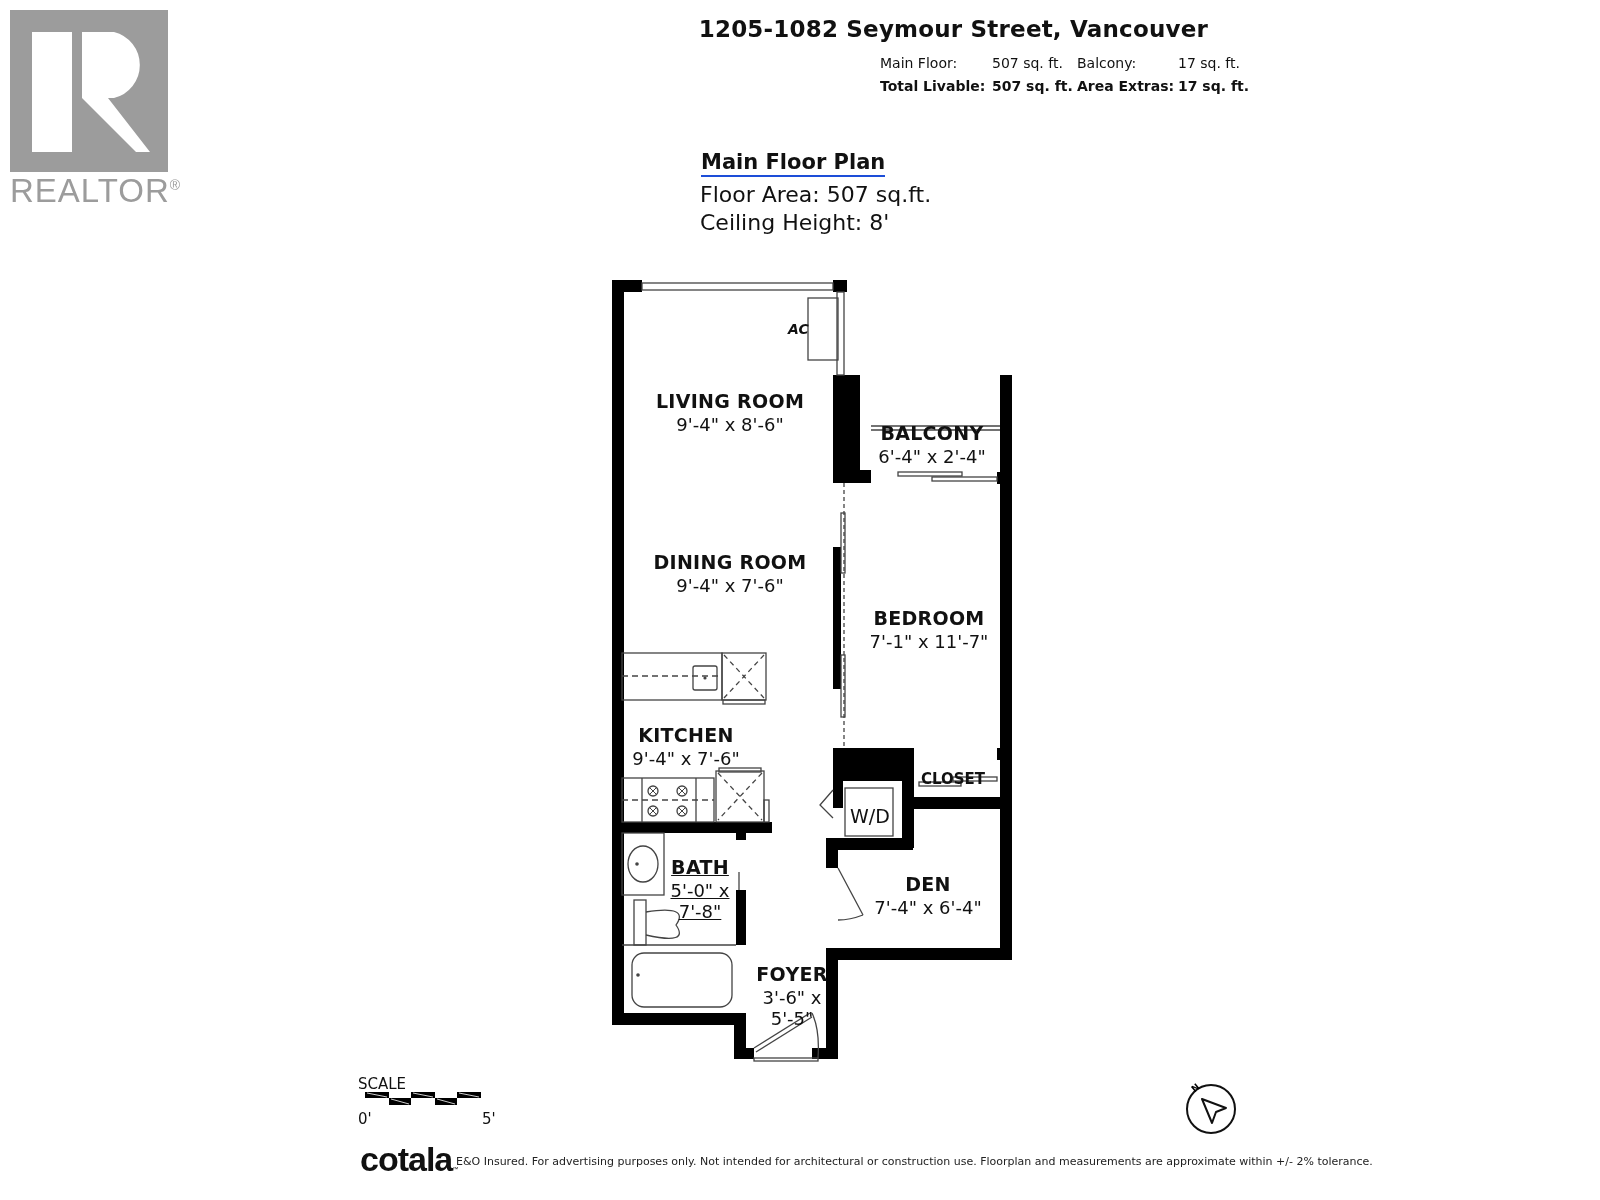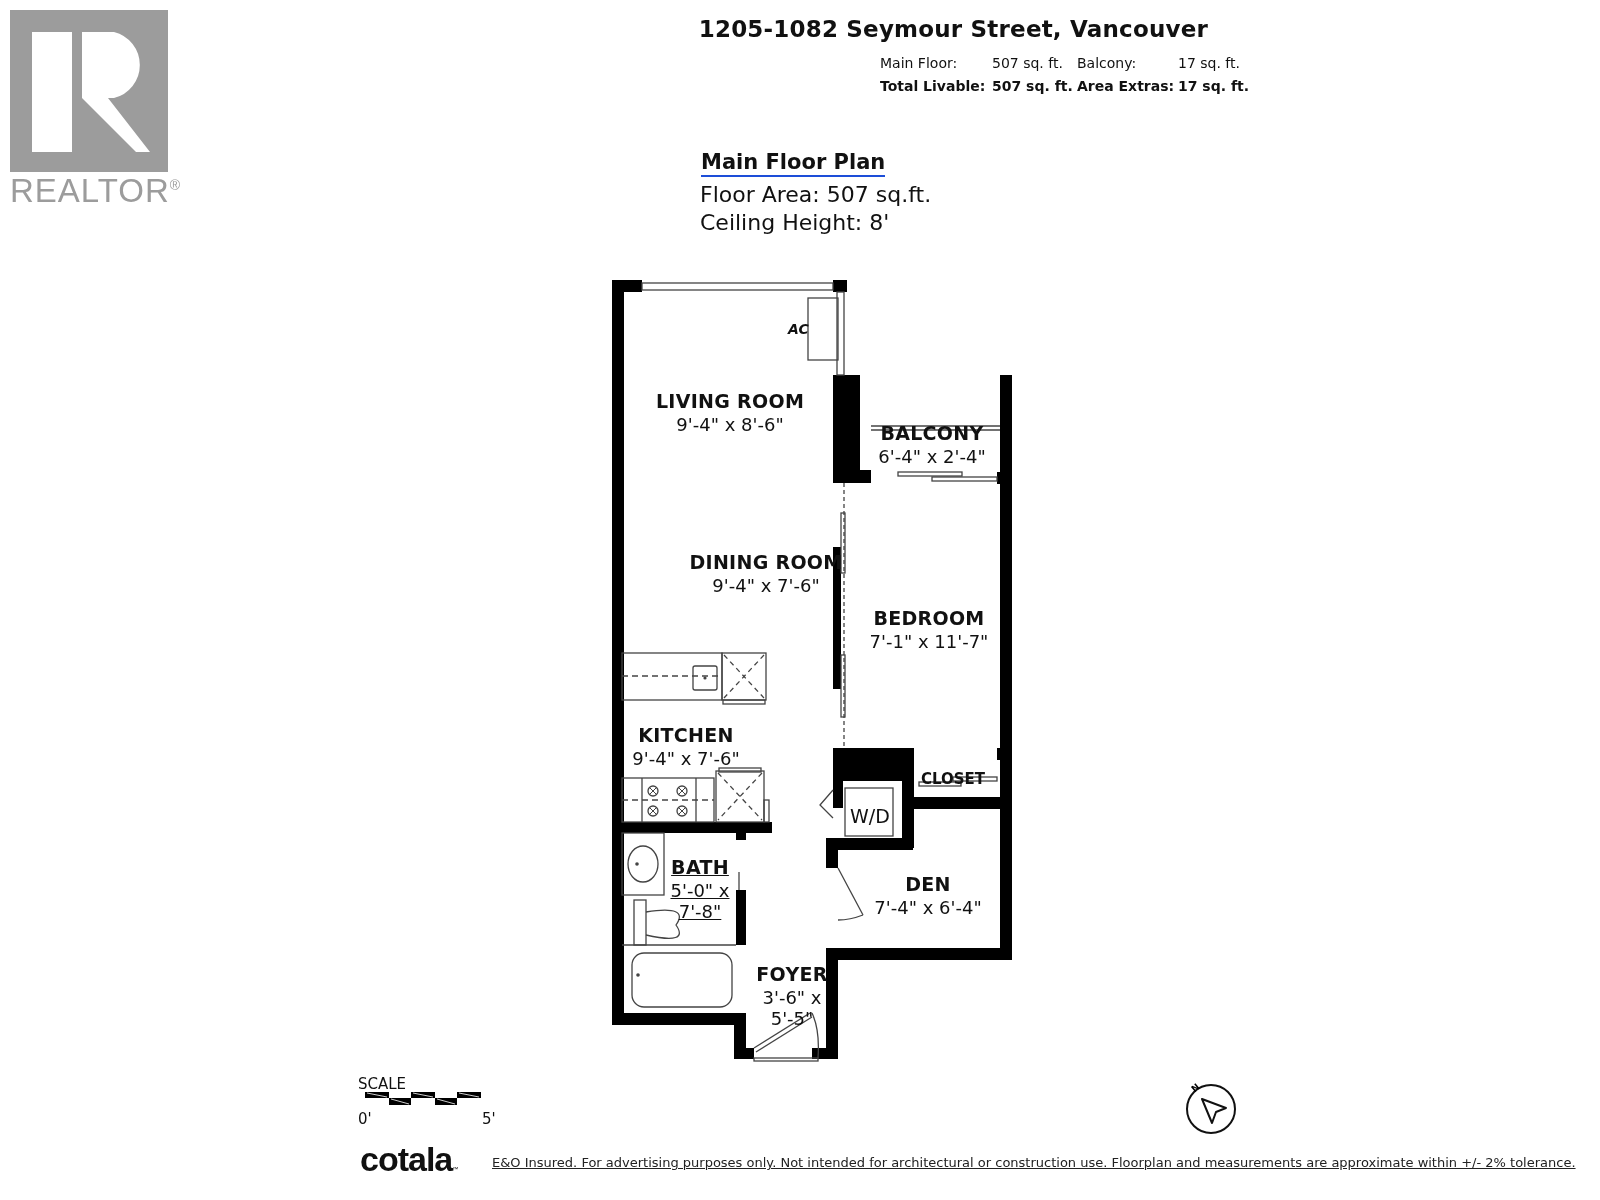--- a/index.html
+++ b/index.html
@@ -30,21 +30,21 @@
     .small-name { font-weight: bold; font-size: 15px; }
     .ac-label { font-weight: bold; font-size: 14px; }
     .wd-label { font-size: 19px; }
 
     
     .scale-label { left: 358px; top: 1075px; font-size: 15px; }
     .scale-num { font-size: 15px; top: 1110px; }
 
     
     .cotala { left: 360px; top: 1140px; font-family: "Liberation Sans", sans-serif; font-size: 34px; font-weight: bold; letter-spacing: -1px; }
-    .disclaimer { left: 492px; top: 1155px; font-size: 13px; color: #222; white-space: nowrap; text-decoration: underline; }
+    .disclaimer { left: 456px; top: 1155px; font-size: 11px; color: #222; white-space: nowrap; }
   </style>
 </head>
 <body>
 
 <div class="abs realtor-logo">
   <div class="realtor-box">
     <svg width="158" height="162" viewBox="0 0 158 162">
       <rect x="0" y="0" width="158" height="162" fill="#9c9c9c"></rect>
       <rect x="22" y="22" width="40" height="120" fill="#ffffff"></rect>
       <path d="M72 22 H104 A34 34 0 0 1 104 88 H98 L140 142 H72 Z" fill="#ffffff"></path>
@@ -199,21 +199,21 @@
 </svg>
 
 <div class="room" style="left:730px; top:390px;">
   <div class="name">LIVING ROOM</div>
   <div class="dim">9'-4" x 8'-6"</div>
 </div>
 <div class="room" style="left:932px; top:422px;">
   <div class="name">BALCONY</div>
   <div class="dim">6'-4" x 2'-4"</div>
 </div>
-<div class="room" style="left:766px; top:551px;">
+<div class="room" style="left:730px; top:551px;">
   <div class="name">DINING ROOM</div>
   <div class="dim">9'-4" x 7'-6"</div>
 </div>
 <div class="room" style="left:929px; top:607px;">
   <div class="name">BEDROOM</div>
   <div class="dim">7'-1" x 11'-7"</div>
 </div>
 <div class="room" style="left:686px; top:724px;">
   <div class="name">KITCHEN</div>
   <div class="dim">9'-4" x 7'-6"</div>

